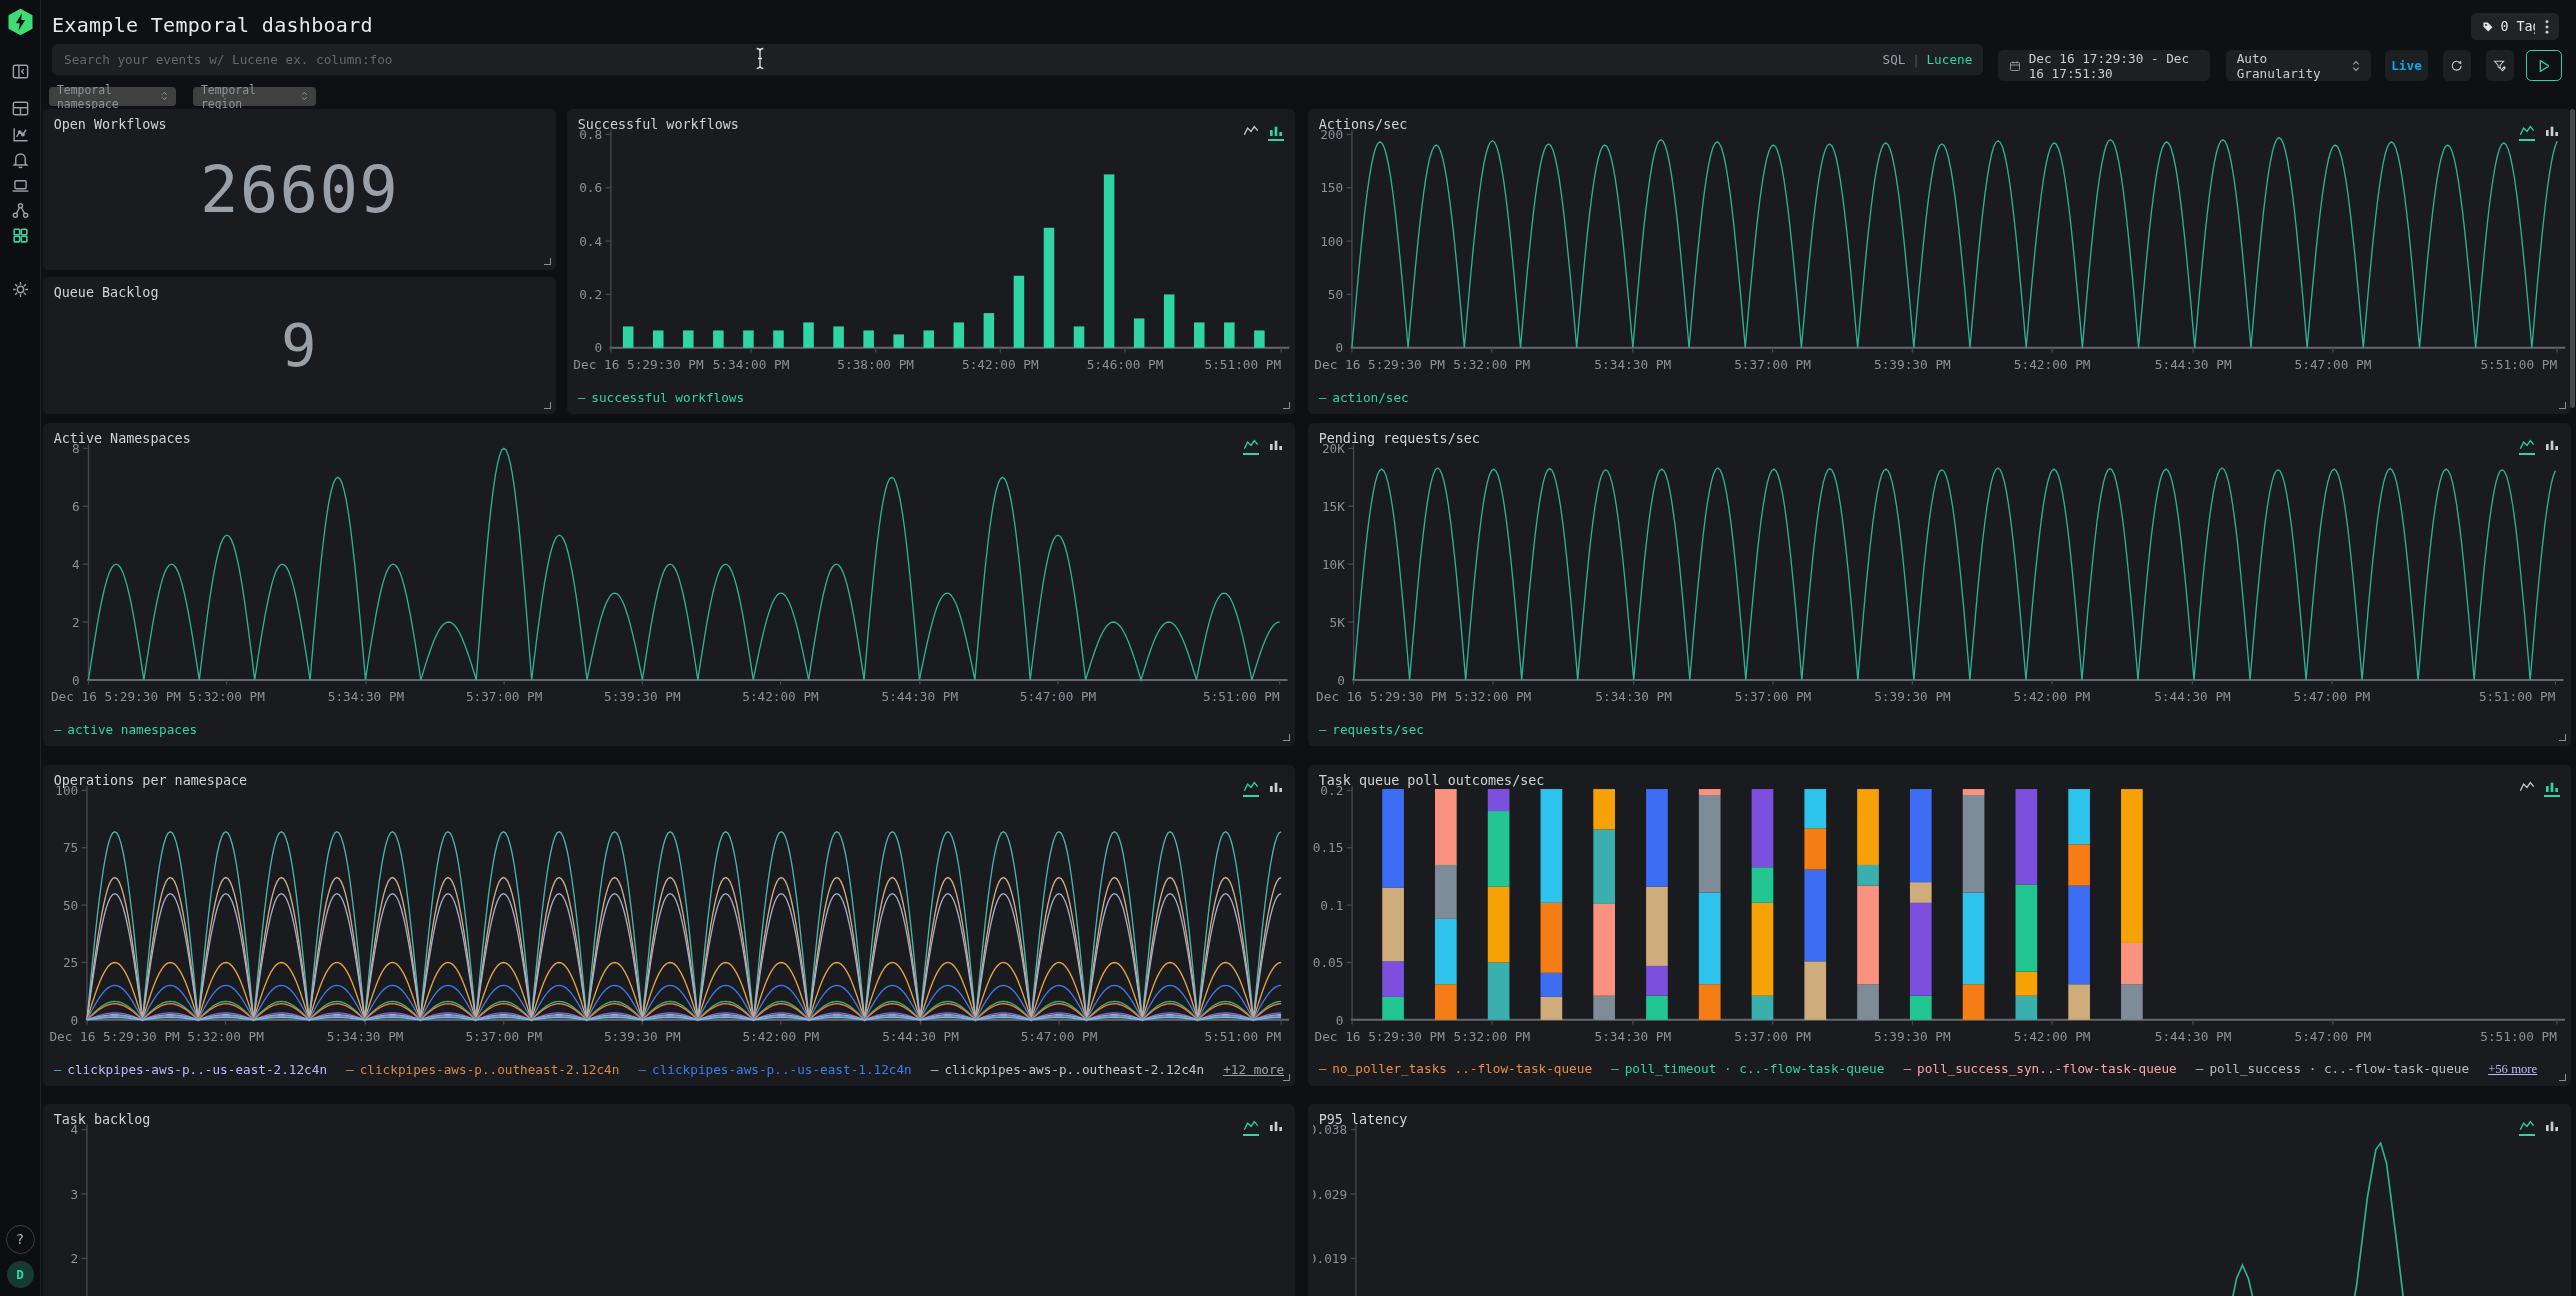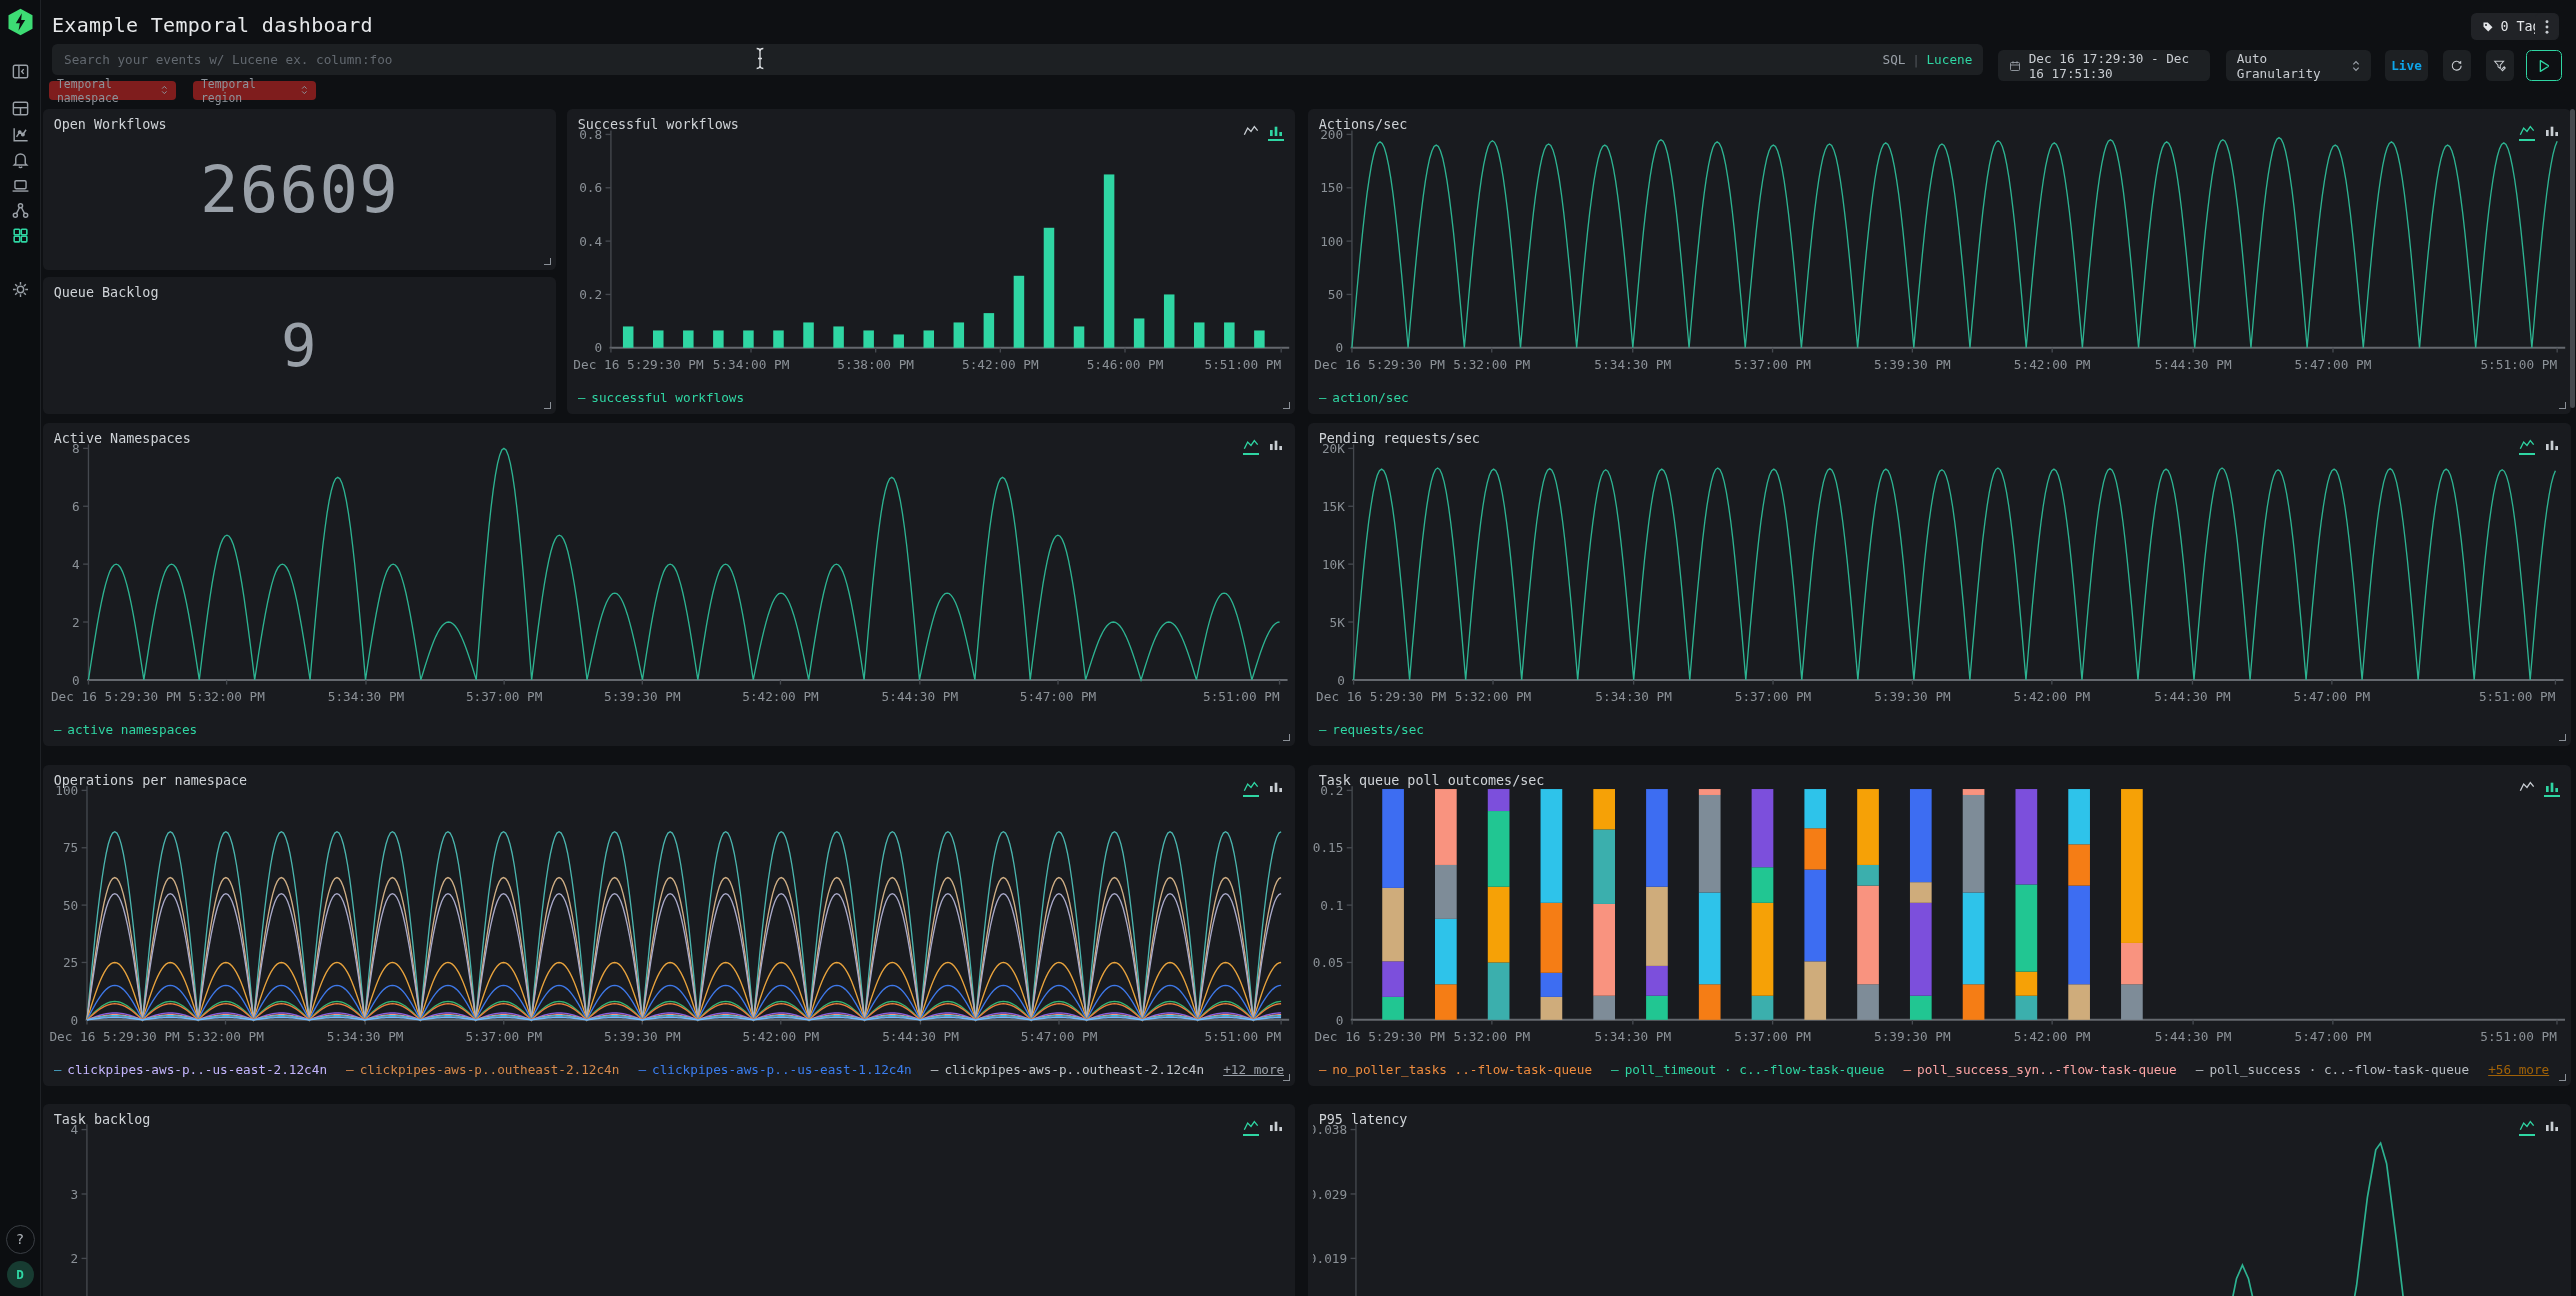--- a/index.html
+++ b/index.html
@@ -30,21 +30,21 @@
                 font-family:"DejaVu Sans Mono","Liberation Mono",monospace;}
   .search-input::placeholder{color:#62686f;}
   .mode-toggle{position:absolute;right:10.7px;top:0;height:31px;display:flex;align-items:center;gap:6.7px;font-size:12.7px;}
   .mode-sql{color:#9aa0a8;} .mode-sep{color:#51565c;} .mode-lucene{color:#2fd6a3;}
   .ctl{position:absolute;top:50px;height:31px;background:#1d2023;border-radius:5.4px;display:flex;
        align-items:center;gap:8px;padding:0 10.7px;font-size:12.7px;color:#c9cdd2;box-sizing:border-box;}
   .ctl-icon{color:#9aa0a8;display:flex;align-items:center;}
   .live-btn{font-weight:bold;color:#0ea5e9;justify-content:center;}
   .play-btn{background:transparent;border:1.3px solid #2fd6a3;justify-content:center;}
   
-  .chip{position:absolute;top:81px;height:19px;background:#7f1d1d;border-radius:4px;display:flex;
+  .chip{position:absolute;top:87px;height:19px;background:#404040;border-radius:4px;display:flex;
         align-items:center;gap:9.4px;padding:0 8px;font-size:11.4px;color:#8d939a;box-sizing:border-box;}
   
   .panel{position:absolute;background:#191b1f;border-radius:5.4px;}
   .p-title{position:absolute;left:10.7px;top:8px;font-size:13.4px;color:#cfd3d7;}
   .stat{position:absolute;left:0;right:0;top:0;bottom:0;display:flex;align-items:center;justify-content:center;
         font-size:64px;color:#99a0a8;letter-spacing:1.3px;}
   .tools{position:absolute;right:10.7px;top:14.8px;display:flex;gap:9.4px;align-items:flex-start;}
   .tool{color:#c9ced3;display:flex;padding-bottom:2px;}
   .tool.active{color:#2fd6a3;border-bottom:2px solid #2fd6a3;}
   .tool svg{width:16px;height:13.4px;}
@@ -669,21 +669,21 @@
       </span><span class="lg">
         <span style="color: rgb(47, 214, 163);">—</span>
         <span style="color: rgb(47, 214, 163);">poll_timeout · c..-flow-task-queue</span>
       </span><span class="lg">
         <span style="color: rgb(249, 147, 127);">—</span>
         <span style="color: #fca5a5;">poll_success_syn..-flow-task-queue</span>
       </span><span class="lg">
         <span style="color: rgb(185, 190, 196);">—</span>
         <span style="color: rgb(185, 190, 196);">poll_success · c..-flow-task-queue</span>
       </span><span class="lg">
-        <span class="lg-more" style="color: #a16207;">+56 more</span>
+        <span class="lg-more" style="color: #c4b5fd; font-family: Liberation Serif, serif;">+56 more</span>
       </span></div>
   <div class="rsz"></div>
 </div>
 
 <div class="panel" style="left:43px;top:1104px;width:1252px;height:376px;">
   <div class="p-title">Task backlog</div>
   <div class="tools">
     <span class="tool active">
       <svg viewBox="0 0 24 20" fill="none" stroke="currentColor" stroke-width="2">
           <path d="M2 16 L7 6 L12 11 L17 4 L22 10"></path>

